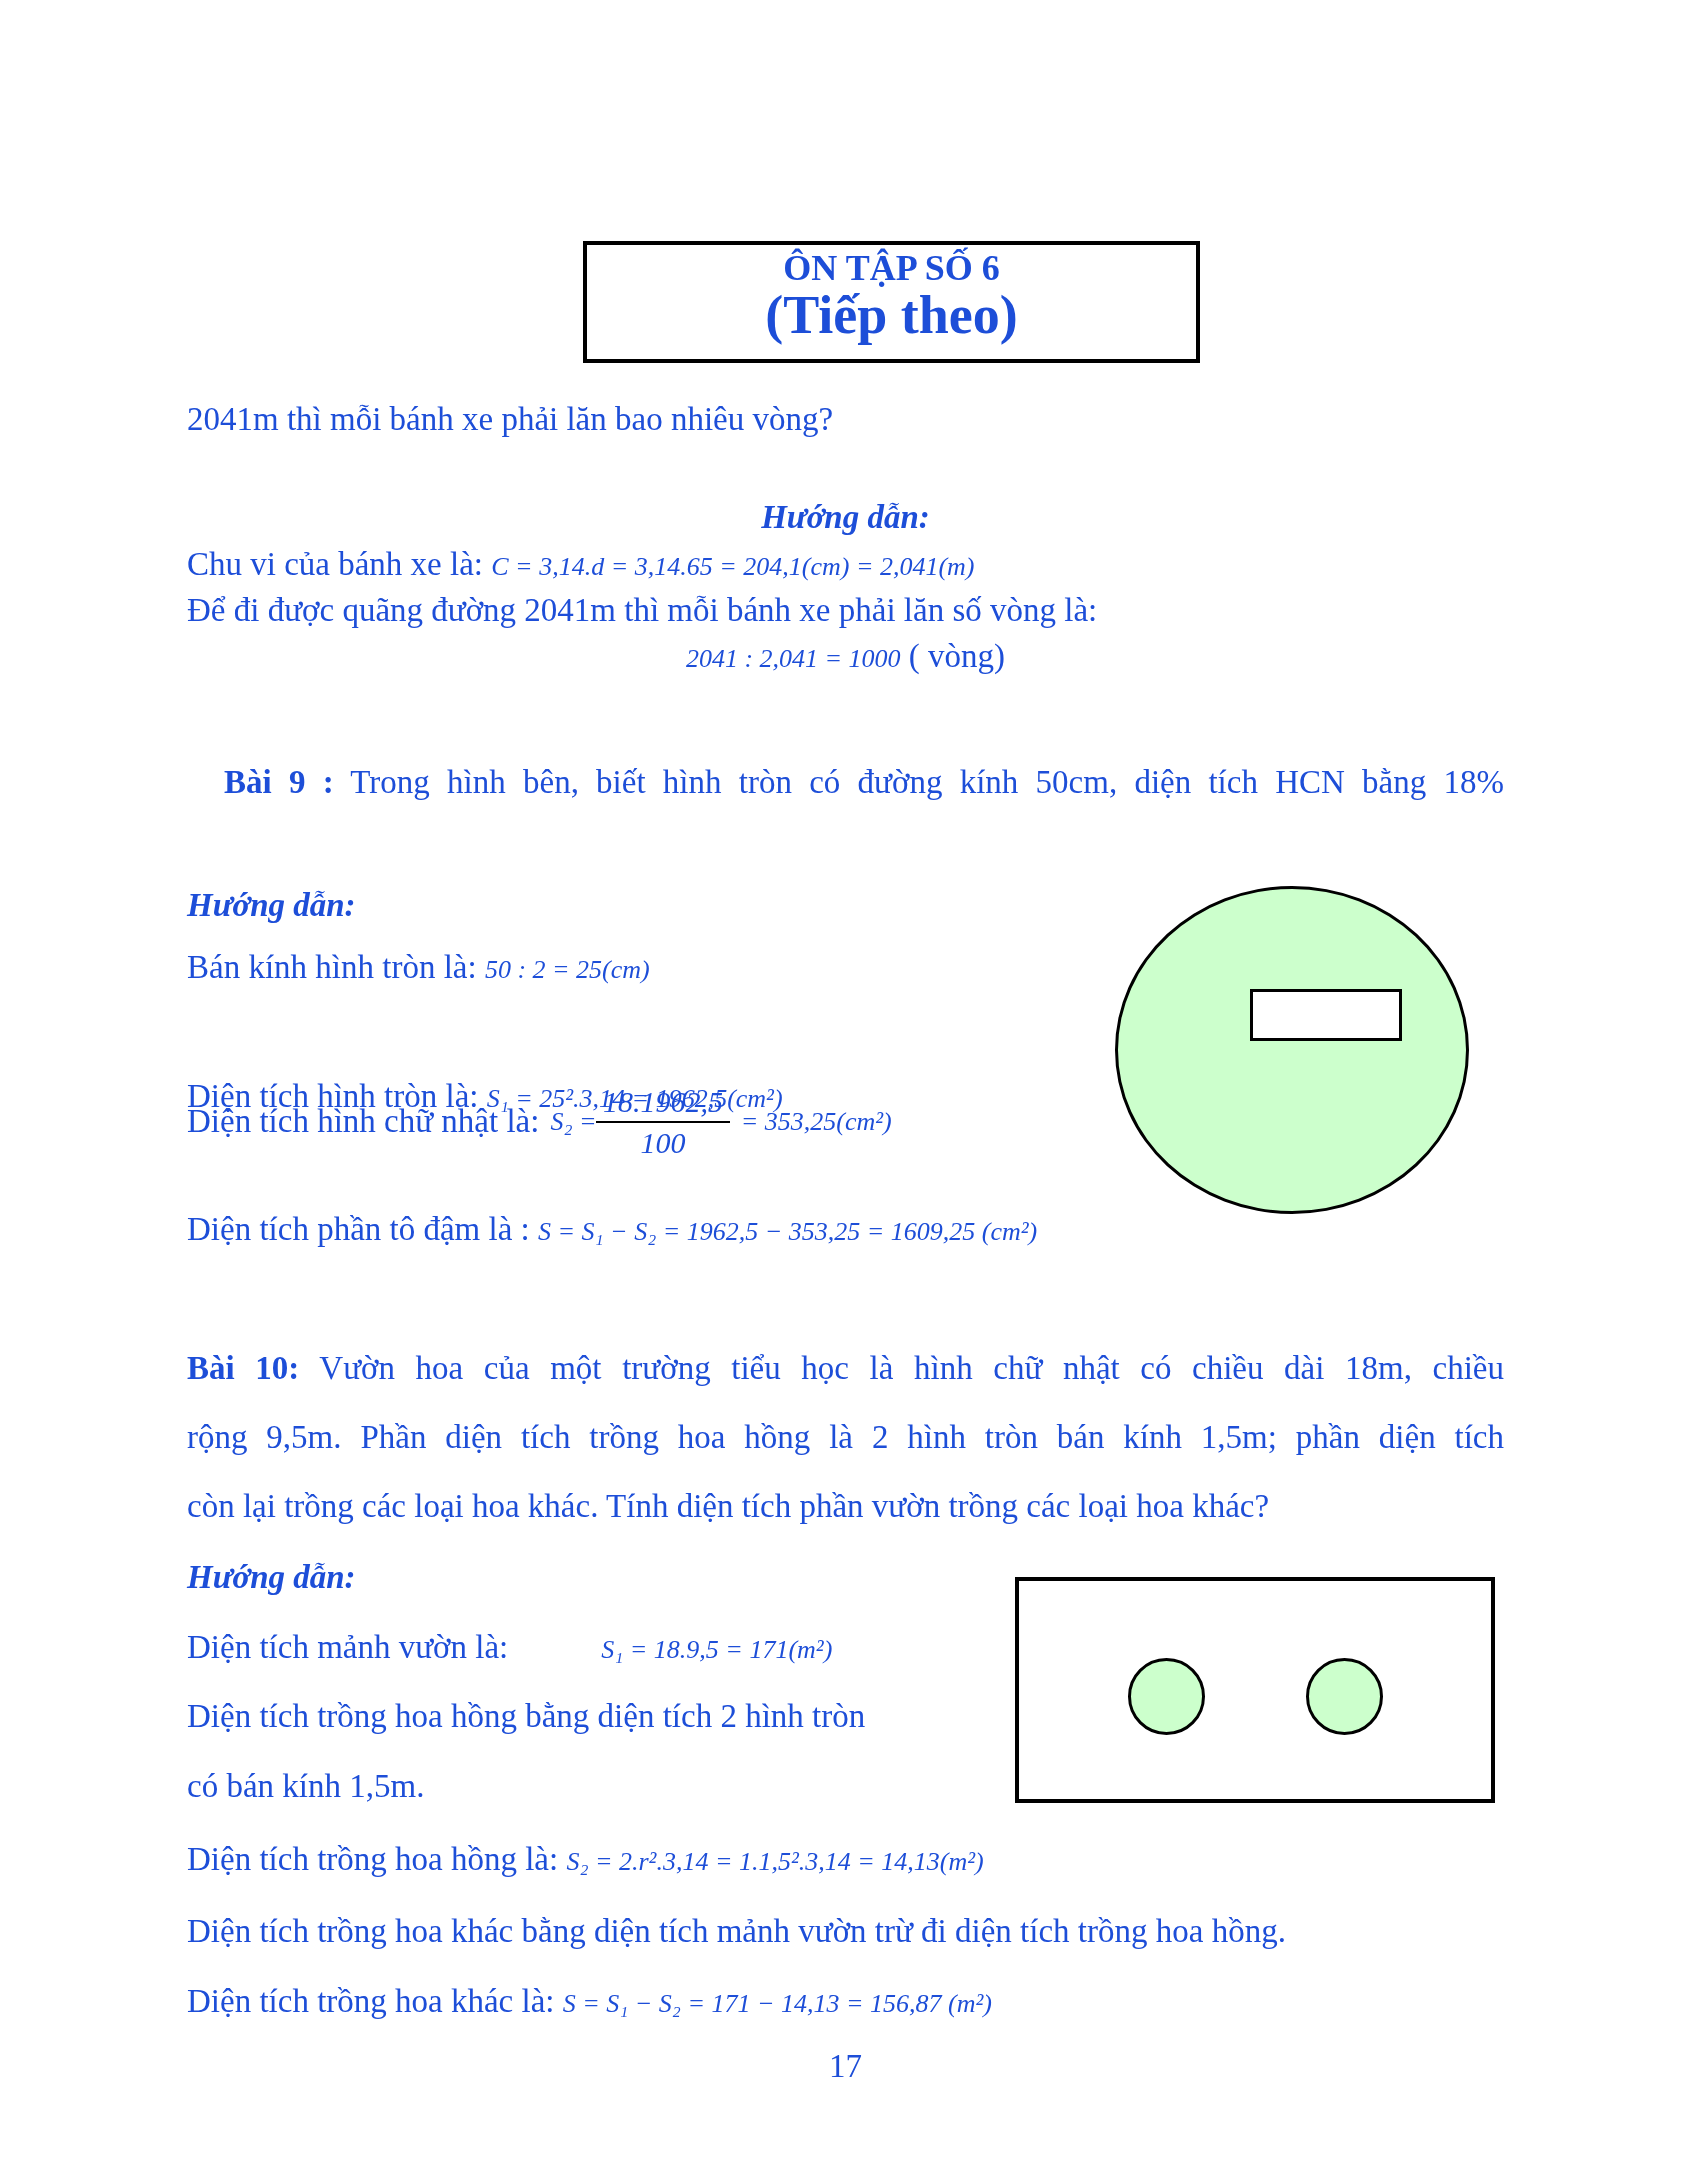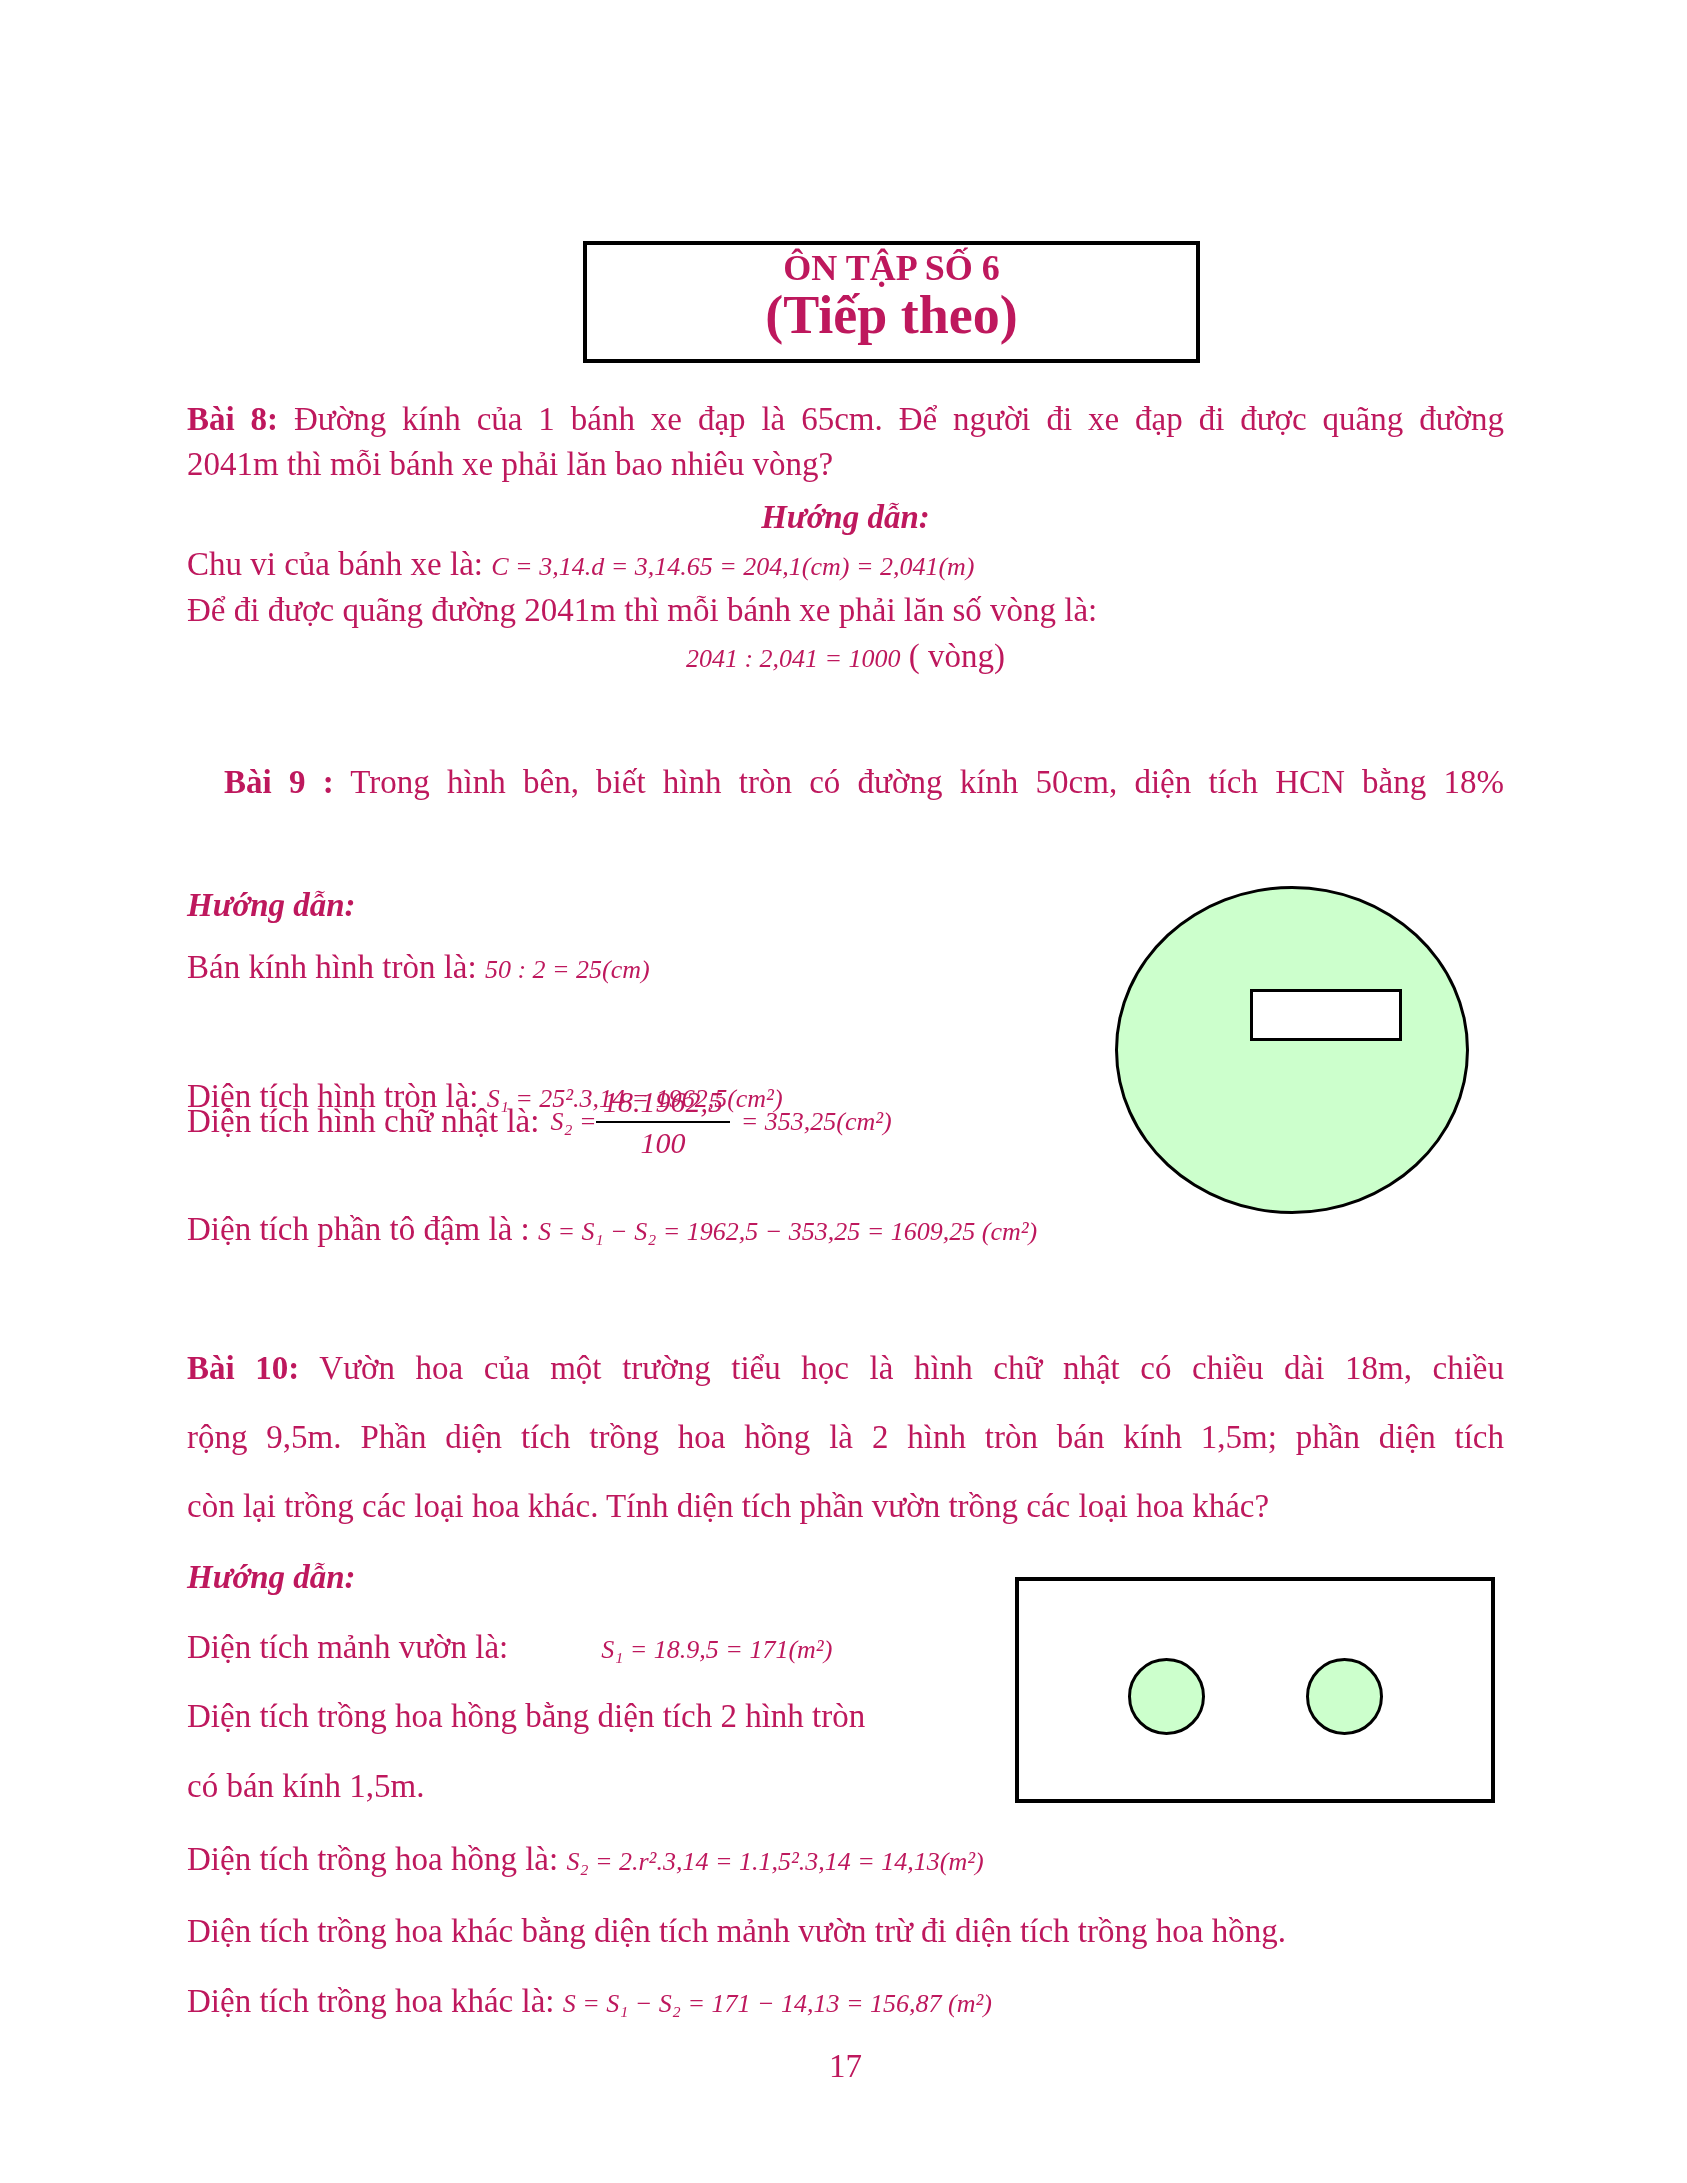--- a/index.html
+++ b/index.html
@@ -3,21 +3,21 @@
 <meta charset="utf-8">
 <style>
   html,body { margin:0; padding:0; background:#e8e8e8; }
   .page {
     position:relative;
     width:1687px; height:2183px;
     margin:0 auto;
     background:#ffffff;
     font-family:"Liberation Serif","DejaVu Serif",serif;
     font-size:33px;
-    color:#be185d;
+    color:#1d4ed8;
     overflow:hidden;
   }
 
   
   .title-box {
     position:absolute; left:583px; top:241px; width:617px; height:122px;
     border:4px solid #000; box-sizing:border-box; text-align:center;
     background:#fff;
   }
   .title-line1 { font-weight:bold; font-size:36px; margin-top:5.3px; line-height:1.05; }
@@ -79,21 +79,20 @@
 <body>
 
 <div class="page">
 
   <div class="title-box">
     <div class="title-line1">ÔN TẬP SỐ 6</div>
     <div class="title-line2">(Tiếp theo)</div>
   </div>
 
   <div class="para p8" style="top:397px">
-    <div class="pl"><span class="b">Bài 8:</span> <span>Đường kính của 1 bánh xe đạp là 65cm. Để người đi xe đạp đi được quãng đường</span></div>
     <div class="pl last">2041m thì mỗi bánh xe phải lăn bao nhiêu vòng?</div>
   </div>
 
   <div class="line center" style="top:501px"><span class="bi">Hướng dẫn:</span></div>
 
   <div class="line" style="top:548px">
     <span>Chu vi của bánh xe là:</span>
     <span class="math">C = 3,14.d = 3,14.65 = 204,1(cm) = 2,041(m)</span>
   </div>
 

